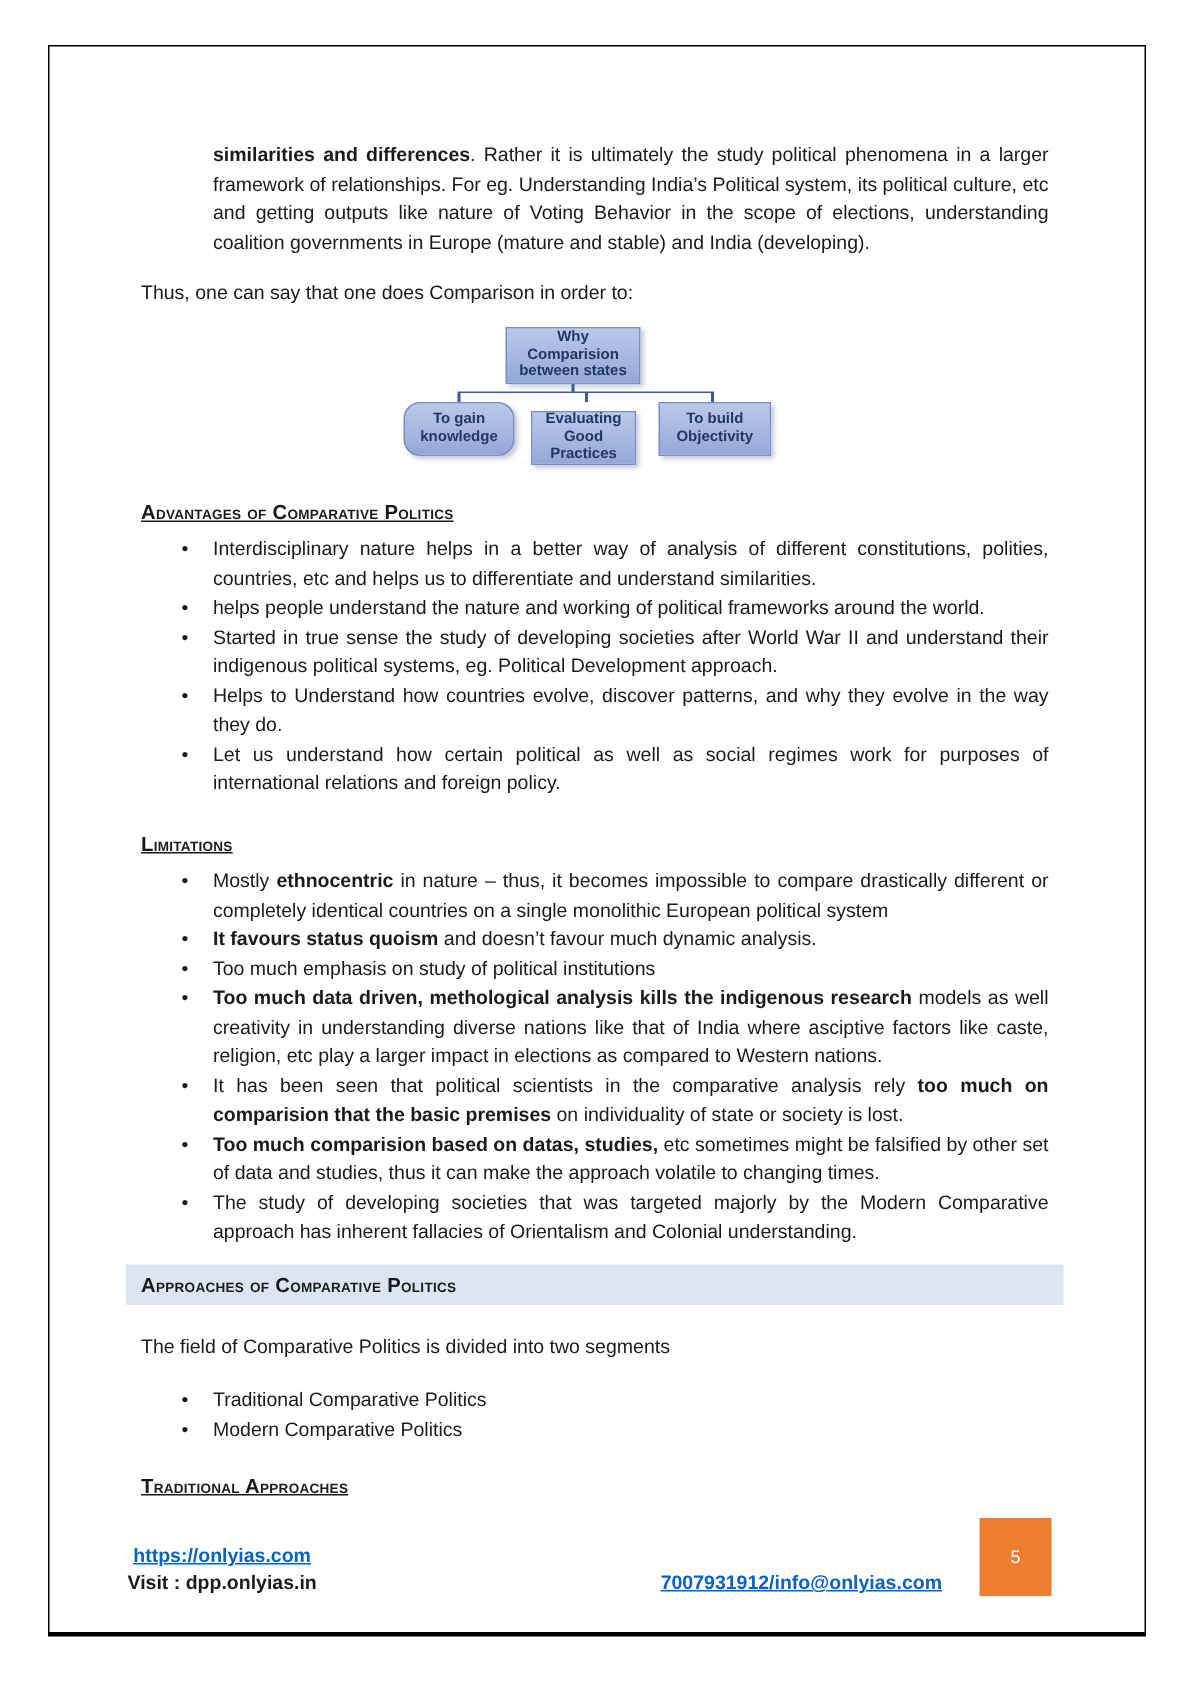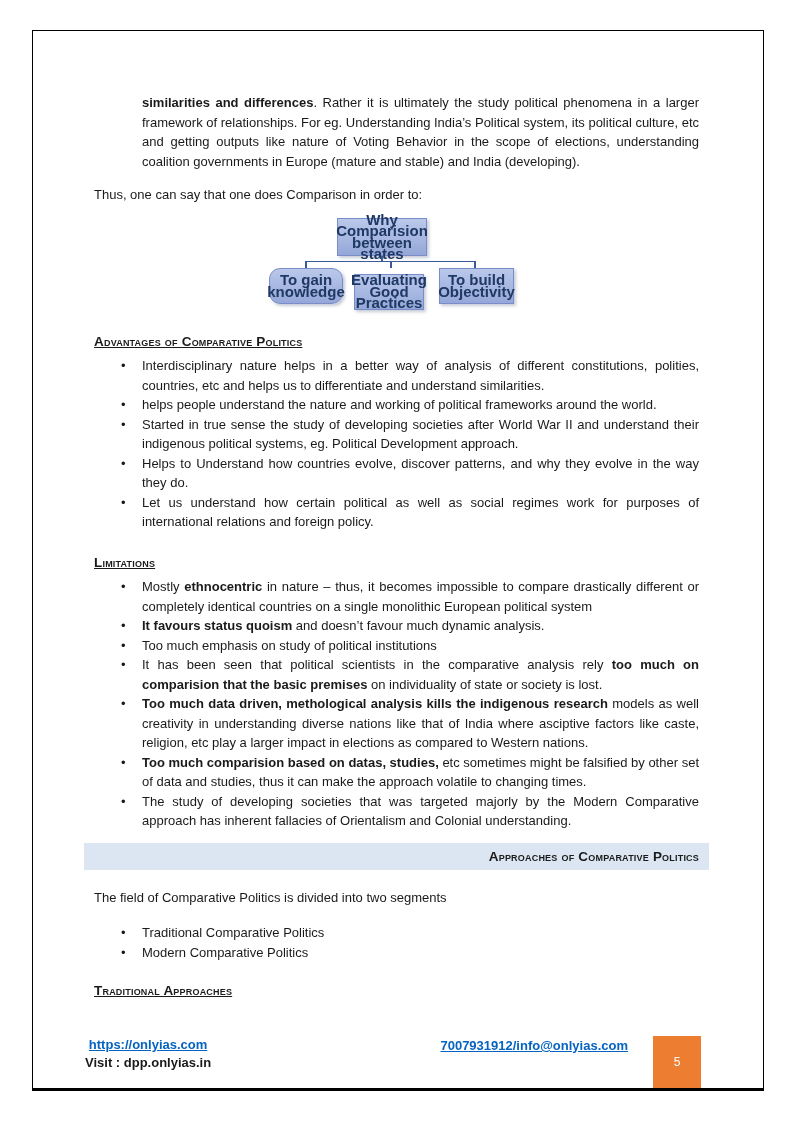--- a/index.html
+++ b/index.html
@@ -9,49 +9,49 @@
         box-sizing:border-box;border:1.5px solid #000;border-bottom-width:3px;background:#fff;}
   .content{padding:62px 64px 0 61px;font-size:13px;line-height:19.5px;}
   .b{font-weight:700;}
   .p-intro{margin:0 0 14px 48px;text-align:justify;}
   .p-lead{margin:0 0 13px 0;}
 
   
   .diagram{position:relative;height:90px;margin:0 0 24px 0;}
   .dbox{position:absolute;box-sizing:border-box;border:1px solid #7b8dc9;
         background:linear-gradient(180deg,#bac8ea 0%,#a4b5e0 60%,#94a7d8 100%);
-        color:#1f3864;font-size:15px;line-height:11.5px;font-weight:bold;
+        color:#1f3864;font-size:10px;line-height:11.5px;font-weight:bold;
         display:flex;align-items:center;justify-content:center;text-align:center;
         padding:2px 3px;box-shadow:2px 2px 3px rgba(130,140,165,.45);}
   .dbox.root{left:243px;top:0;width:90px;height:38px;}
   .dbox.c1{left:175px;top:50px;width:74px;height:36px;border-radius:11px;}
   .dbox.c2{left:260px;top:56px;width:70px;height:36px;}
   .dbox.c3{left:345px;top:50px;width:75px;height:36px;}
   .conn{position:absolute;background:#3a5a98;}
   .conn.v{width:1.5px;height:6px;}
   .conn.h{height:1.5px;}
 
   
   h2.sect{font-size:13.5px;font-weight:700;font-variant:small-caps;
           text-decoration:underline;margin:0 0 5px 0;letter-spacing:.2px;}
   .band{background:#dce6f2;margin:0 -10px 18px -10px;padding:4px 10px;
-        font-size:13.5px;font-weight:700;font-variant:small-caps;letter-spacing:.2px;text-align:right;}
+        font-size:13.5px;font-weight:700;font-variant:small-caps;letter-spacing:.2px;}
 
   
   ul.bullets{list-style:none;margin:0 0 21px 0;padding:0;}
   ul.bullets li{position:relative;padding-left:48px;text-align:justify;}
   ul.bullets li::before{content:"\2022";position:absolute;left:27px;top:0;}
   ul.bullets.tight{margin-bottom:12px;}
   ul.bullets.loose{margin-bottom:18px;}
   ul.bullets.loose li{margin-bottom:1px;text-align:left;}
   .p-seg{margin:0 0 15px 0;}
 
   
-  .footer{position:absolute;left:52px;right:62px;bottom:0;
-          display:flex;align-items:flex-start;font-size:13px;font-weight:700;}
+  .footer{position:absolute;left:52px;right:62px;bottom:24px;
+          display:flex;align-items:flex-end;font-size:13px;font-weight:700;}
   .f-left{text-align:center;line-height:18px;}
   .f-tele{flex:1;text-align:right;line-height:19px;}
   a.link{color:#0563c1;text-decoration:underline;cursor:pointer;}
   .page-num{width:48px;height:52px;background:#ed7d31;color:#fff;font-size:12px;
             font-weight:400;display:flex;align-items:center;justify-content:center;
             margin-left:25px;}
 </style>
 </head>
 <body>
 
@@ -81,22 +81,22 @@
       <li>Started in true sense the study of developing societies after World War II and understand their indigenous political systems, eg. Political Development approach.</li>
       <li>Helps to Understand how countries evolve, discover patterns, and why they evolve in the way they do.</li>
       <li>Let us understand how certain political as well as social regimes work for purposes of international relations and foreign policy.</li>
     </ul>
 
     <h2 class="sect">Limitations</h2>
     <ul class="bullets tight">
       <li><span>Mostly </span><span class="b">ethnocentric</span><span> in nature – thus, it becomes impossible to compare drastically different or completely identical countries on a single monolithic European political system</span></li>
       <li><span class="b">It favours status quoism</span><span> and doesn’t favour much dynamic analysis.</span></li>
       <li><span>Too much emphasis on study of political institutions</span></li>
+      <li><span class="b">Too much data driven, methological analysis kills the indigenous research</span><span> models as well creativity in understanding diverse nations like that of India where asciptive factors like caste, religion, etc play a larger impact in elections as compared to Western nations.</span></li>
       <li><span>It has been seen that political scientists in the comparative analysis rely </span><span class="b">too much on comparision that the basic premises</span><span> on individuality of state or society is lost.</span></li>
-      <li><span class="b">Too much data driven, methological analysis kills the indigenous research</span><span> models as well creativity in understanding diverse nations like that of India where asciptive factors like caste, religion, etc play a larger impact in elections as compared to Western nations.</span></li>
       <li><span class="b">Too much comparision based on datas, studies,</span><span> etc sometimes might be falsified by other set of data and studies, thus it can make the approach volatile to changing times.</span></li>
       <li><span>The study of developing societies that was targeted majorly by the Modern Comparative approach has inherent fallacies of Orientalism and Colonial understanding.</span></li>
     </ul>
 
     <div class="band">Approaches of Comparative Politics</div>
 
     <p class="p-seg">The field of Comparative Politics is divided into two segments</p>
     <ul class="bullets loose">
       <li>Traditional Comparative Politics</li>
       <li>Modern Comparative Politics</li>

